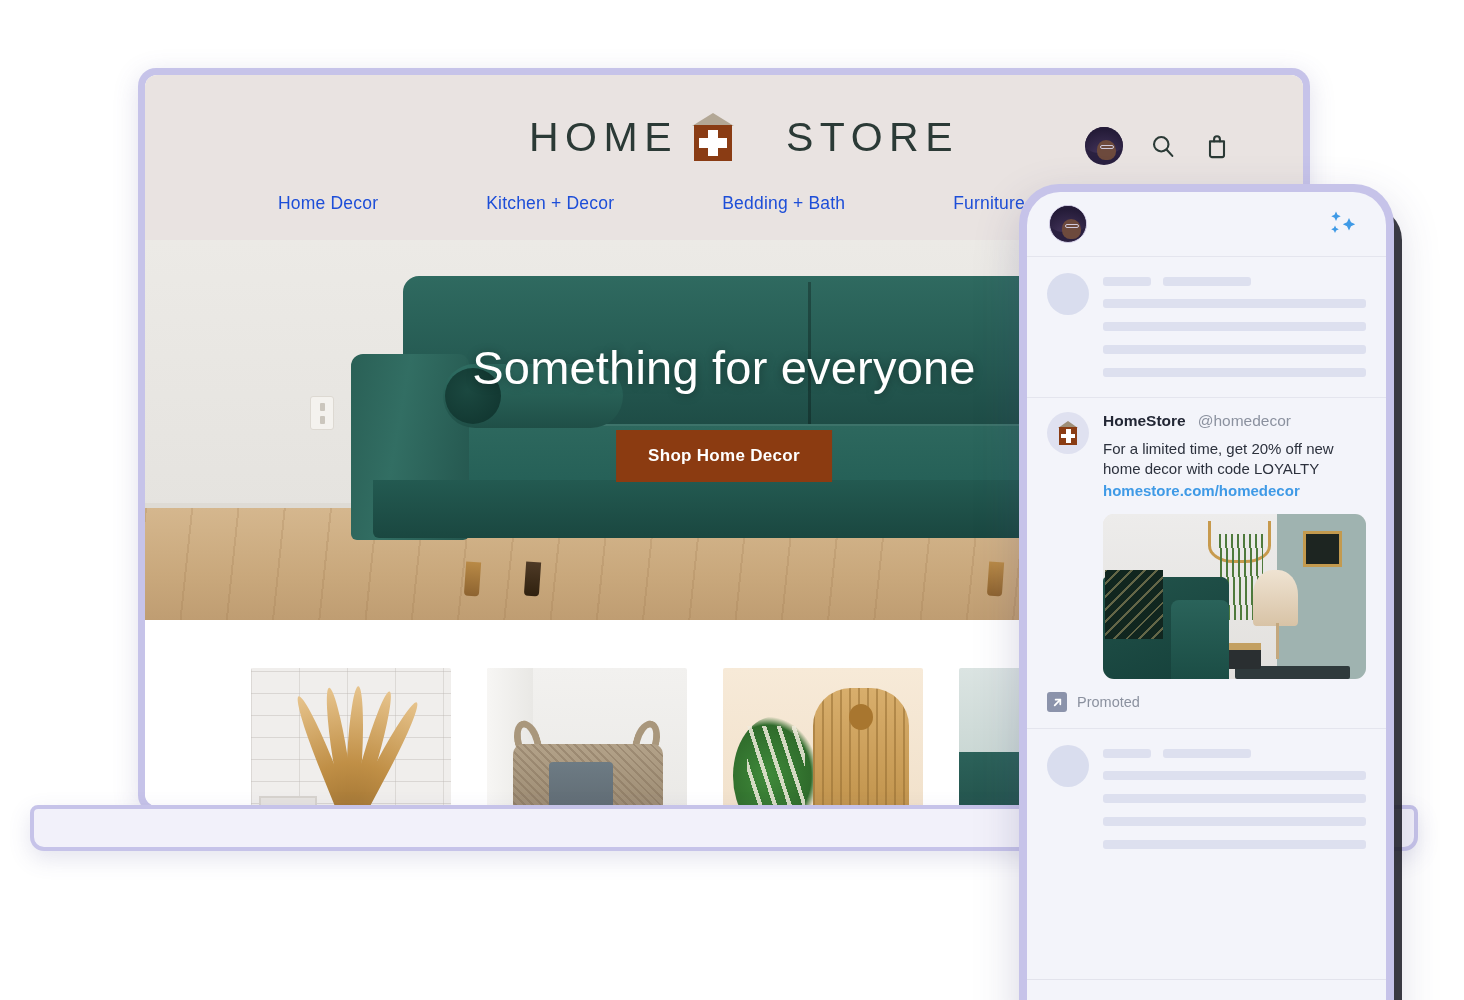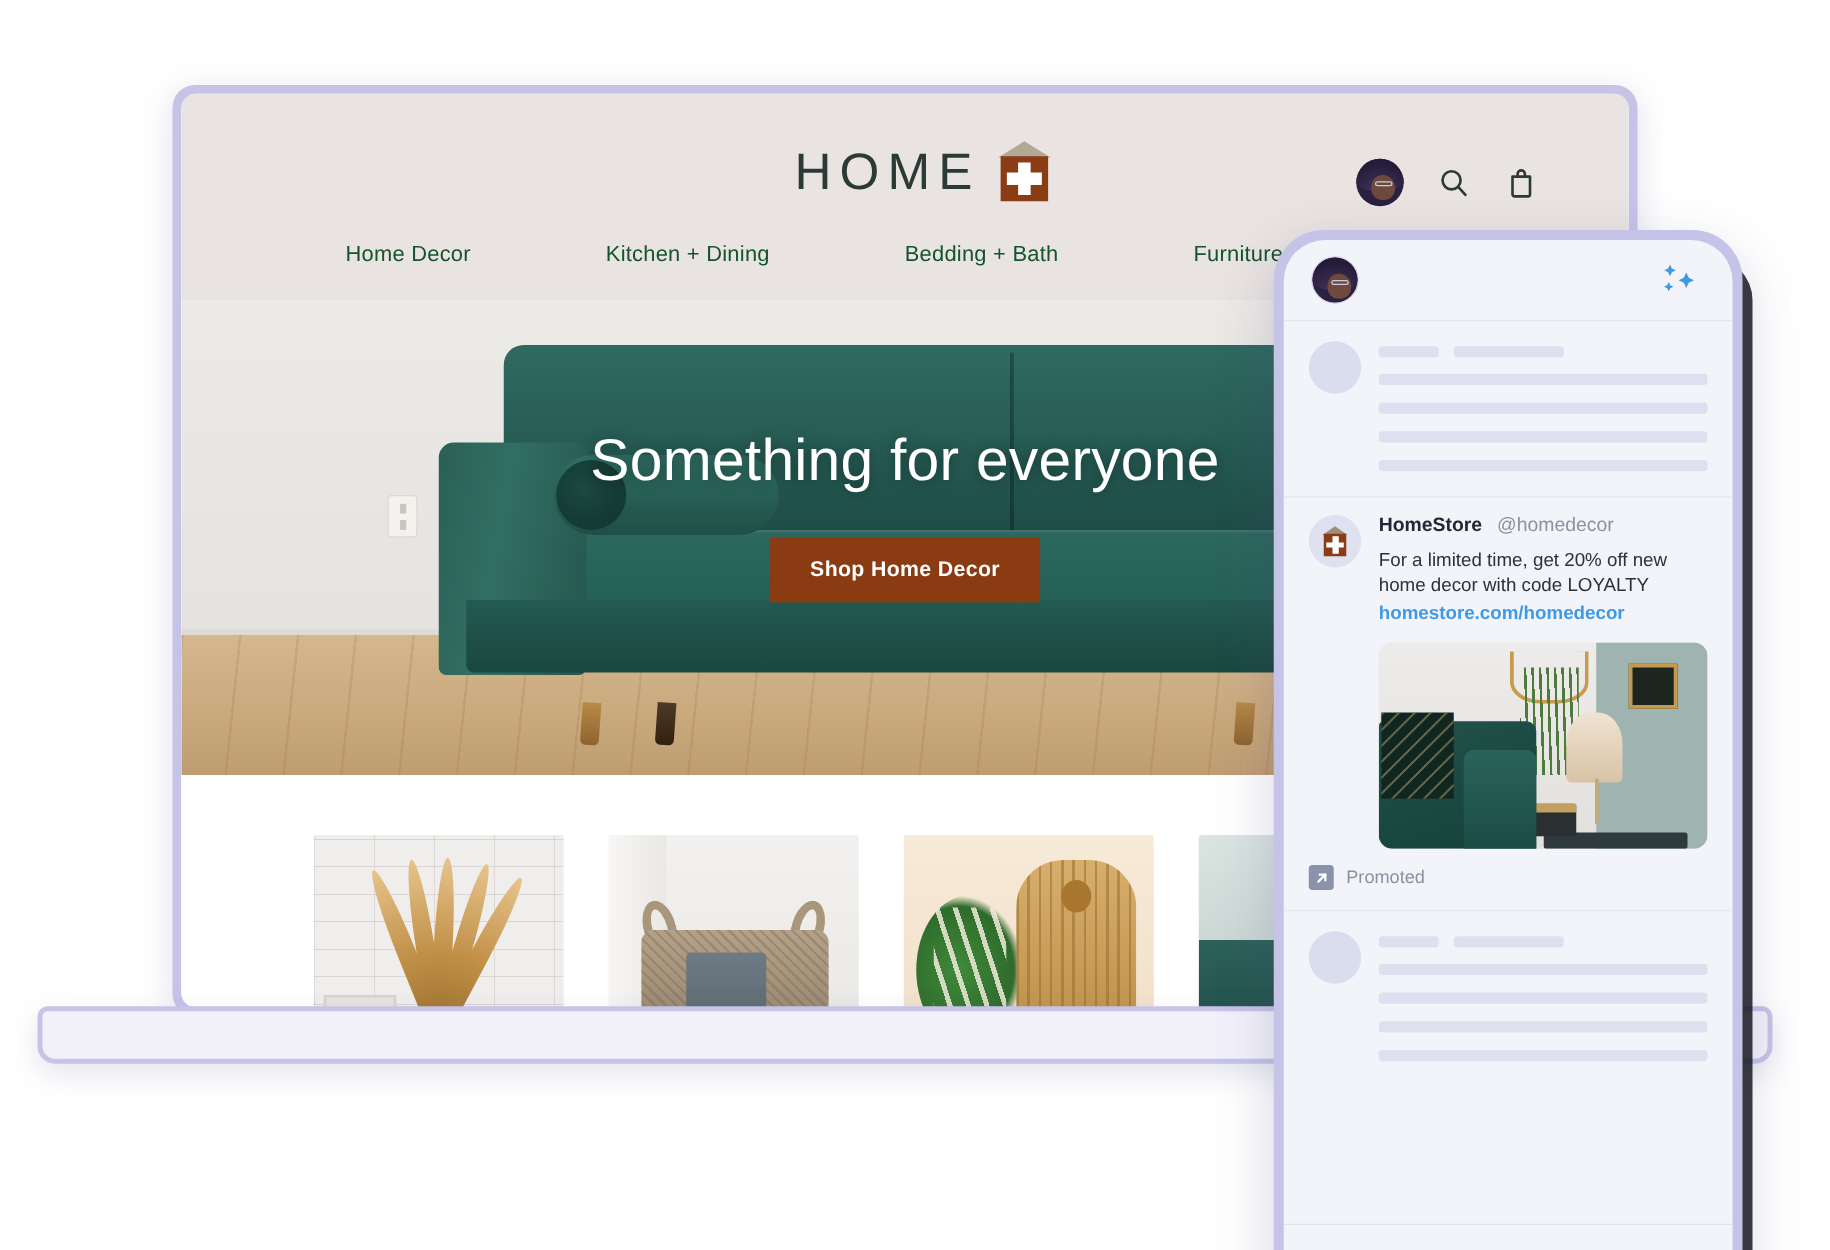--- a/index.html
+++ b/index.html
@@ -147,21 +147,21 @@
   #main-nav {
     position: absolute;
     left: 0; right: 0;
     top: 118px;
     display: flex;
     justify-content: center;
     gap: 0;
   }
   .nav-link {
     font-size: 17.5px;
-    color: #14532d;
+    color: #1d4ed8;
     letter-spacing: .2px;
     padding: 0 54px;
     white-space: nowrap;
     cursor: pointer;
   }
 
   
   #hero {
     position: relative;
     height: 380px;
@@ -586,20 +586,21 @@
       <div id="site-header">
 
         <div id="logo-lockup">
           <span class="logo-word">HOME</span>
           <span id="logo-house">
             <span class="roof"></span>
             <span class="body"></span>
             <span class="plus-v"></span>
             <span class="plus-h"></span>
           </span>
+          <span class="logo-word">STORE</span>
         </div>
 
         <div id="header-actions">
           <span class="hdr-avatar">
             <span class="hair"></span>
             <span class="face"></span>
             <span class="glasses"></span>
           </span>
           <span class="hdr-icon">
             <svg viewBox="0 0 24 24" fill="none" stroke="currentColor" stroke-width="1.8">
@@ -610,21 +611,21 @@
           <span class="hdr-icon">
             <svg viewBox="0 0 24 24" fill="none" stroke="currentColor" stroke-width="1.8">
               <path d="M6 8h12v12a1.5 1.5 0 0 1-1.5 1.5h-9A1.5 1.5 0 0 1 6 20V8z" stroke-linejoin="round"></path>
               <path d="M9.5 8V6.2a2.5 2.5 0 0 1 5 0V8" stroke-linecap="round"></path>
             </svg>
           </span>
         </div>
 
         <nav id="main-nav">
           <span class="nav-link">Home Decor</span>
-          <span class="nav-link">Kitchen + Dining</span>
+          <span class="nav-link">Kitchen + Decor</span>
           <span class="nav-link">Bedding + Bath</span>
           <span class="nav-link">Furniture</span>
           <span class="nav-link">Gifts</span>
         </nav>
       </div>
 
       <div id="hero">
         <div id="hero-wall"></div>
         <div id="hero-baseboard"></div>
         <div id="hero-floor"></div>

